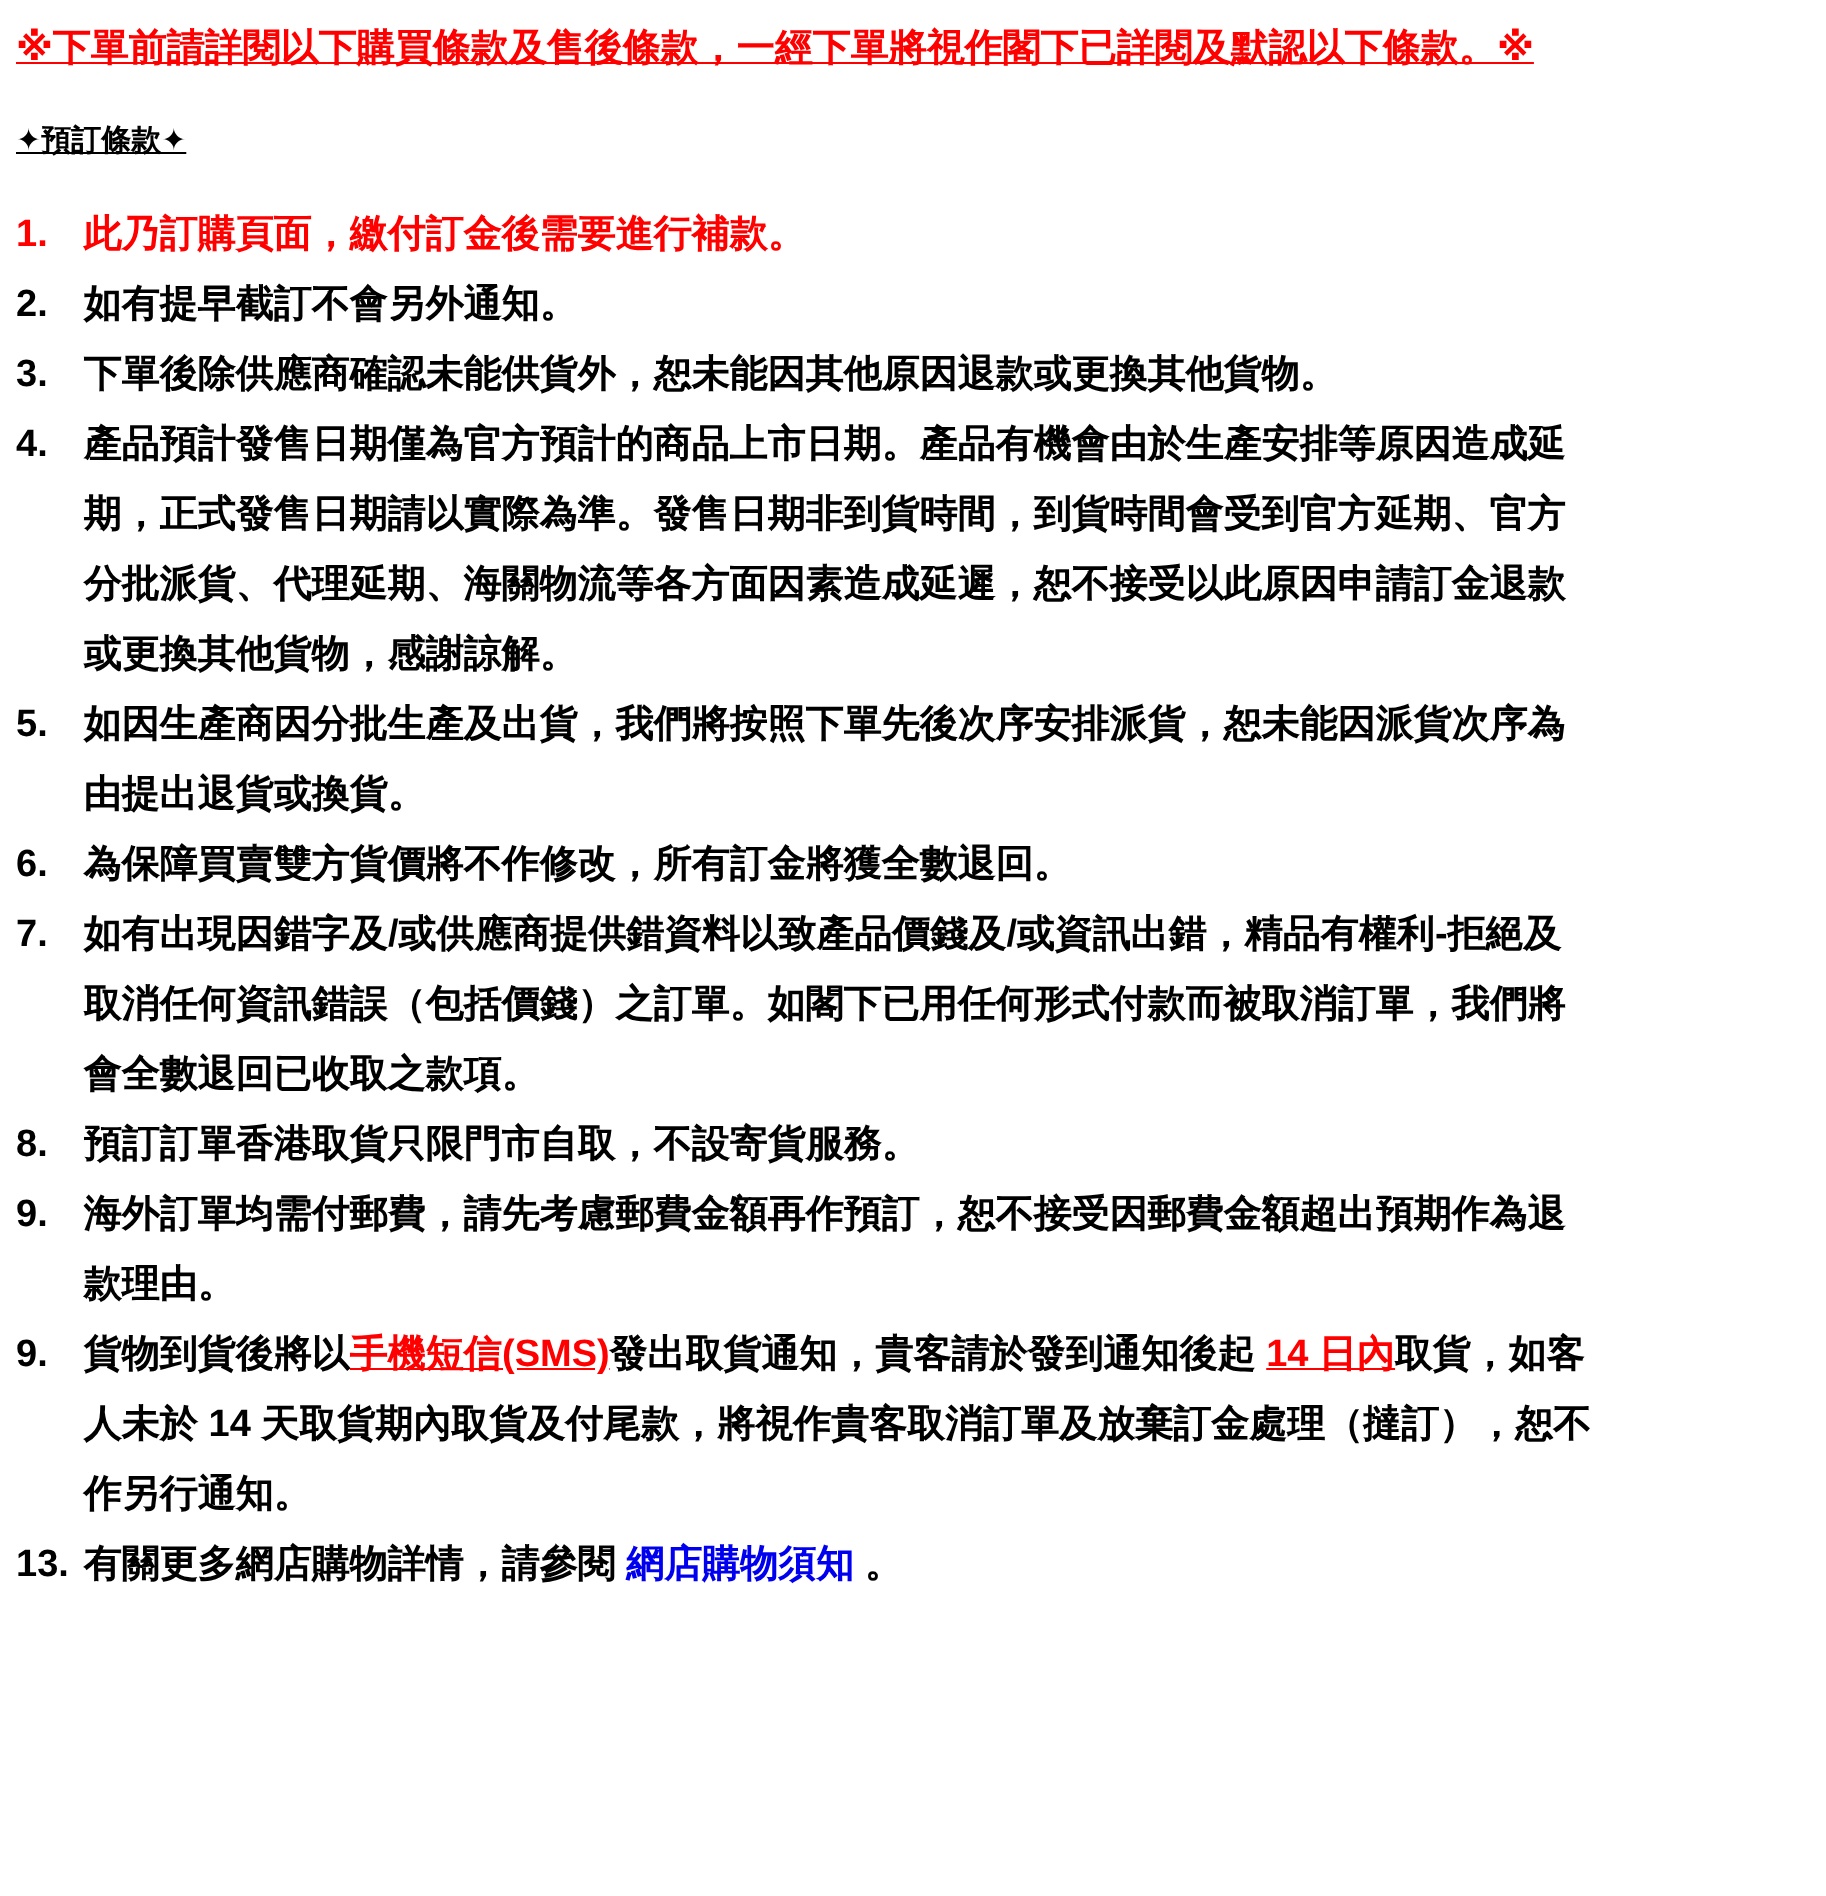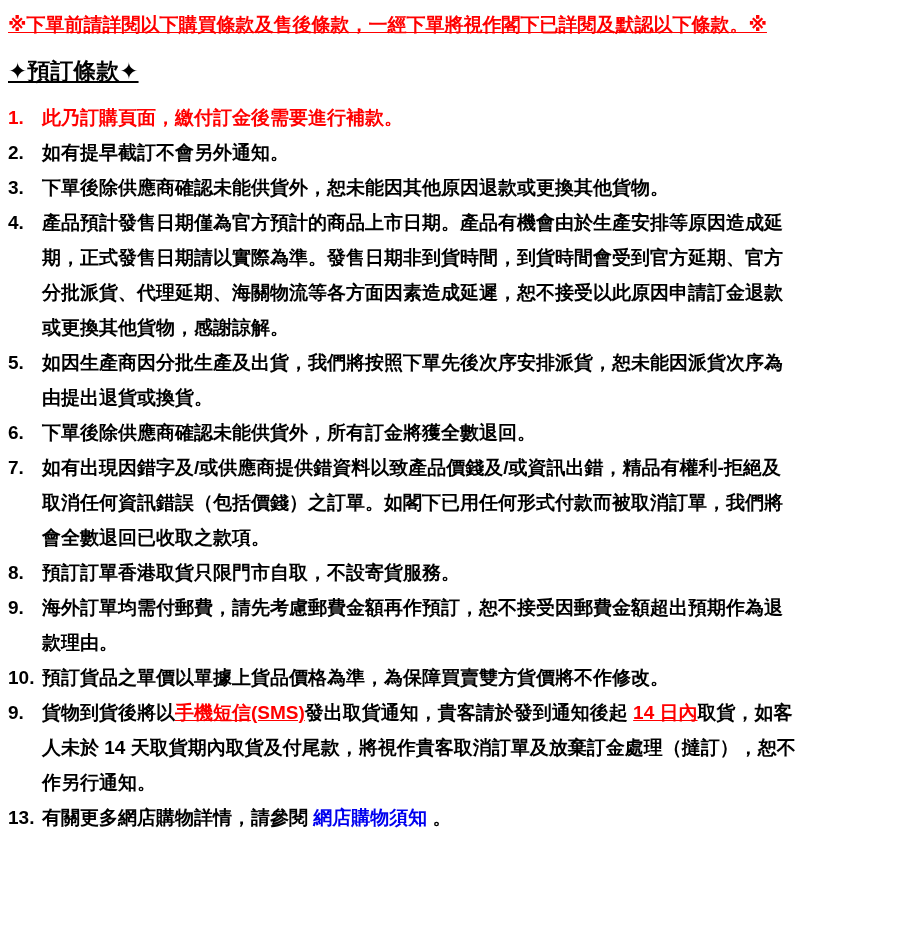--- a/index.html
+++ b/index.html
@@ -22,21 +22,21 @@
   }
   .warning-banner {
     color: #ff0000;
     font-size: 19px;
     line-height: 30px;
     text-decoration: underline;
     margin: 0 0 16px 0;
   }
   .section-title {
     color: #000000;
-    font-size: 23px;
+    font-size: 15px;
     line-height: 30px;
     text-decoration: underline;
     margin: 0 0 14px 0;
   }
   .terms-list {
     margin: 0;
     padding: 0;
   }
   .term {
     display: flex;
@@ -91,39 +91,35 @@
       <div class="term">
         <span class="term-number">4.</span>
         <span class="term-text"><span>產品預計發售日期僅為官方預計的商品上市日期。產品有機會由於生產安排等原因造成延期，正式發售日期請以實際為準。發售日期非到貨時間，到貨時間會受到官方延期、官方分批派貨、代理延期、海關物流等各方面因素造成延遲，恕不接受以此原因申請訂金退款或更換其他貨物，感謝諒解。</span></span>
       </div>
       <div class="term">
         <span class="term-number">5.</span>
         <span class="term-text"><span>如因生產商因分批生產及出貨，我們將按照下單先後次序安排派貨，恕未能因派貨次序為由提出退貨或換貨。</span></span>
       </div>
       <div class="term">
         <span class="term-number">6.</span>
-        <span class="term-text"><span>下單後除供應商確認未能供貨外，所有訂金將獲全數退回。</span></span>
+        <span class="term-text"><span>為保障買賣雙方貨價將不作修改，所有訂金將獲全數退回。</span></span>
       </div>
       <div class="term">
         <span class="term-number">7.</span>
         <span class="term-text"><span>如有出現因錯字及/或供應商提供錯資料以致產品價錢及/或資訊出錯，精品有權利-拒絕及取消任何資訊錯誤（包括價錢）之訂單。如閣下已用任何形式付款而被取消訂單，我們將會全數退回已收取之款項。</span></span>
       </div>
       <div class="term">
         <span class="term-number">8.</span>
         <span class="term-text"><span>預訂訂單香港取貨只限門市自取，不設寄貨服務。</span></span>
       </div>
       <div class="term">
         <span class="term-number">9.</span>
         <span class="term-text"><span>海外訂單均需付郵費，請先考慮郵費金額再作預訂，恕不接受因郵費金額超出預期作為退款理由。</span></span>
       </div>
       <div class="term">
-        <span class="term-number">10.</span>
-        <span class="term-text"><span>預訂貨品之單價以單據上貨品價格為準，為保障買賣雙方貨價將不作修改。</span></span>
-      </div>
-      <div class="term">
         <span class="term-number">9.</span>
         <span class="term-text"><span>貨物到貨後將以</span><span class="seg-red">手機短信(SMS)</span><span>發出取貨通知，貴客請於發到通知後起 </span><span class="seg-red">14 日內</span><span>取貨，如客人未於 14 天取貨期內取貨及付尾款，將視作貴客取消訂單及放棄訂金處理（撻訂），恕不作另行通知。</span></span>
       </div>
       <div class="term">
         <span class="term-number">13.</span>
         <span class="term-text"><span>有關更多網店購物詳情，請參閱 </span><span class="seg-link">網店購物須知</span><span> 。</span></span>
       </div>
     </div>
 </div>
 

